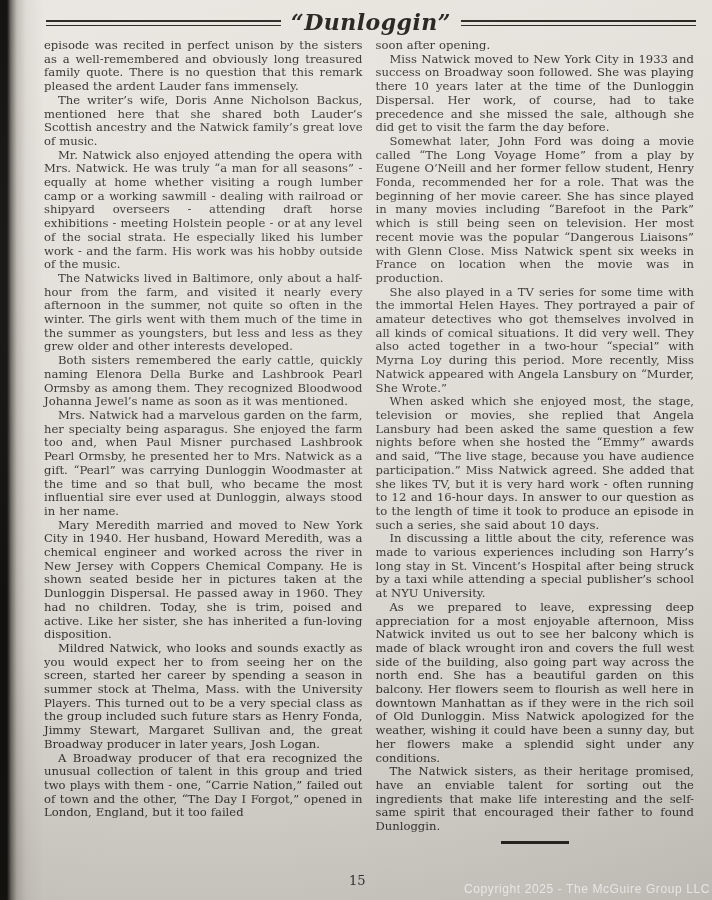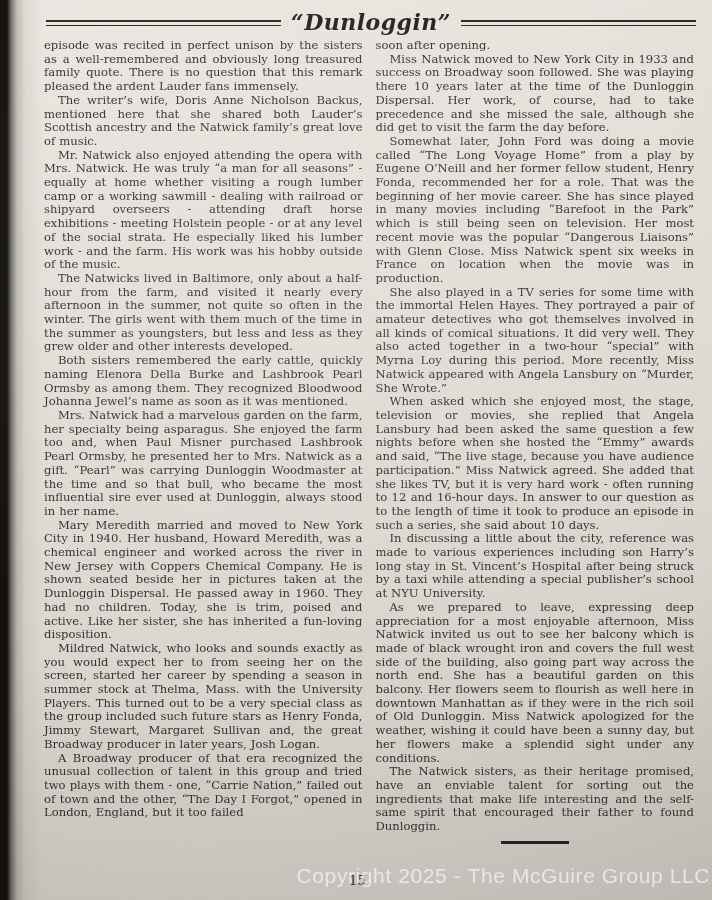--- a/index.html
+++ b/index.html
@@ -86,23 +86,23 @@
     position: absolute;
     left: 349px;
     bottom: 12px;
     font-size: 13px;
     color: #34312c;
   }
 
   .watermark {
     position: absolute;
     right: 2px;
-    bottom: 12px;
+    bottom: 4px;
     font-family: "Liberation Sans", sans-serif;
-    font-size: 21px;
+    font-size: 12px;
     letter-spacing: 0.6px;
     color: rgba(255,255,255,0.62);
     white-space: nowrap;
     z-index: 5;
     pointer-events: none;
   }
 </style>
 </head>
 <body>
 

